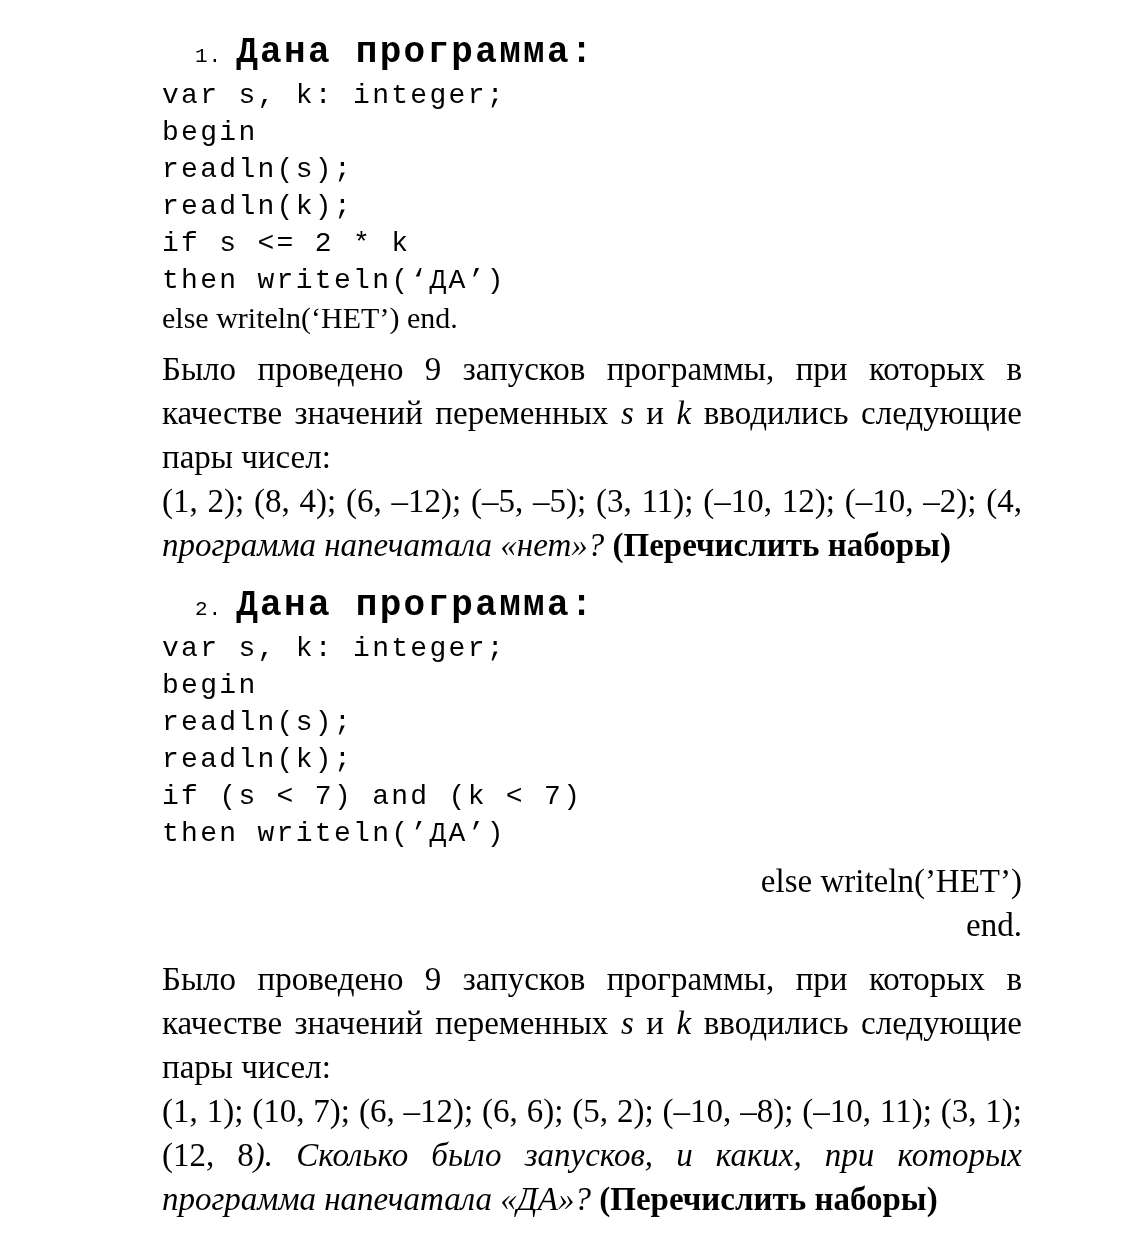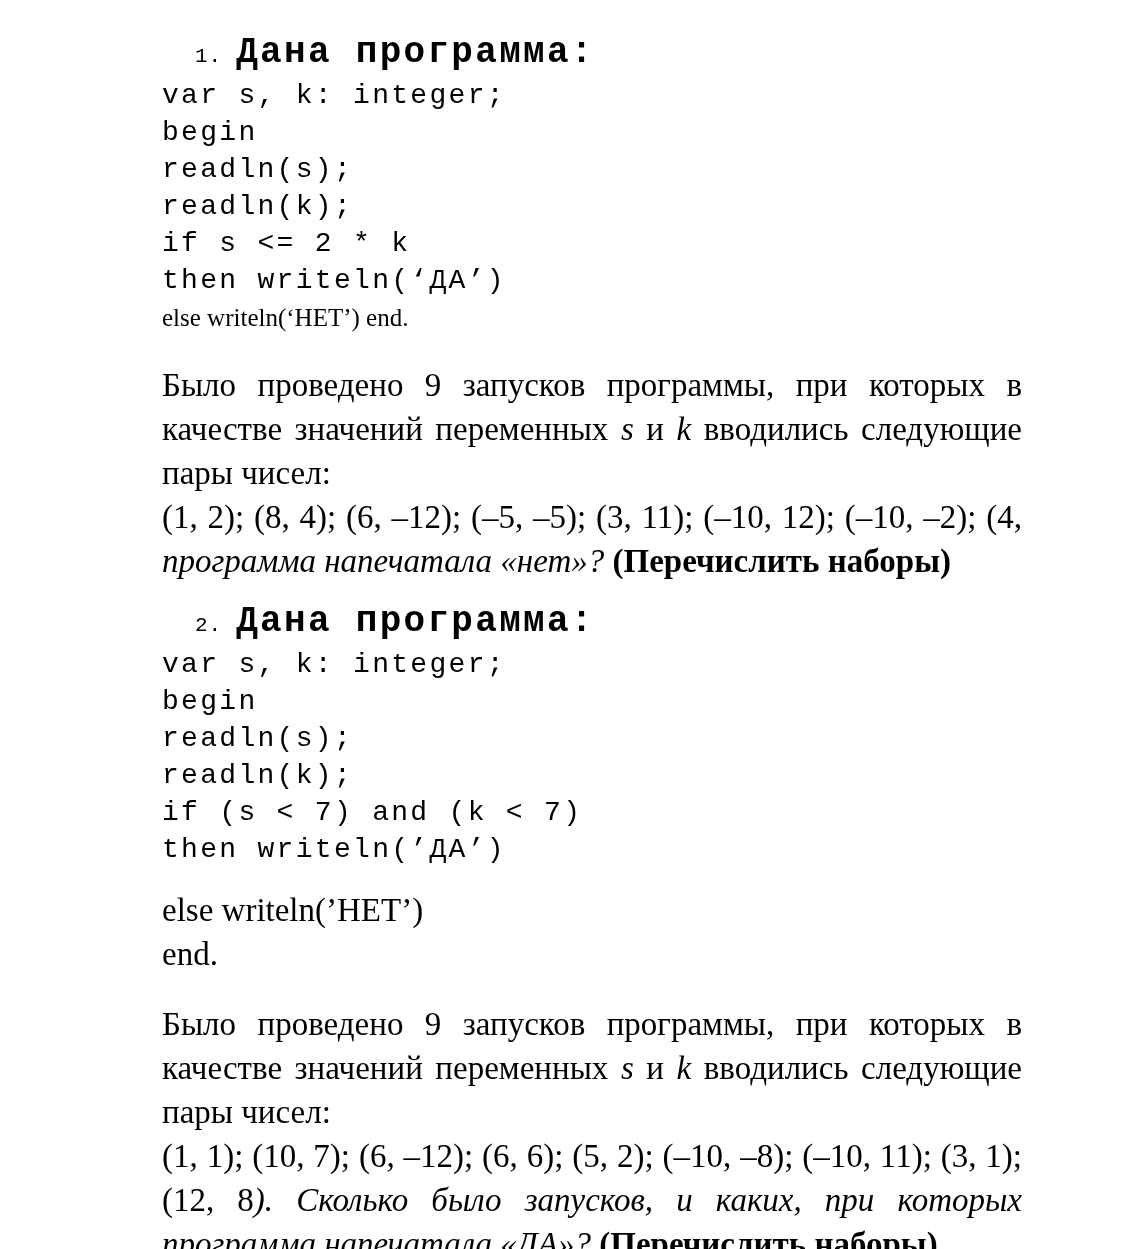--- a/index.html
+++ b/index.html
@@ -34,29 +34,29 @@
   .code .code-line {
     font-family: "Liberation Mono", monospace;
     font-size: 28px;
     letter-spacing: 2.3px;
     line-height: 37px;
     white-space: pre;
   }
   
   .tail1 {
     font-family: "Liberation Serif", serif;
-    font-size: 25px;
+    font-size: 30px;
     line-height: 38px;
   }
   
-  .tail2 { margin-top: 20px; }
+  .tail2 { margin-top: 7px; text-align: right; }
   .tail2 .tline { line-height: 44px; }
   
   .text {
-    margin-top: 26px;
+    margin-top: 10px;
     width: 860px;
     font-family: "Liberation Serif", serif;
     font-size: 33px;
   }
   .tline {
     width: 860px;
     line-height: 44px;
     font-family: "Liberation Serif", serif;
     font-size: 33px;
   }

